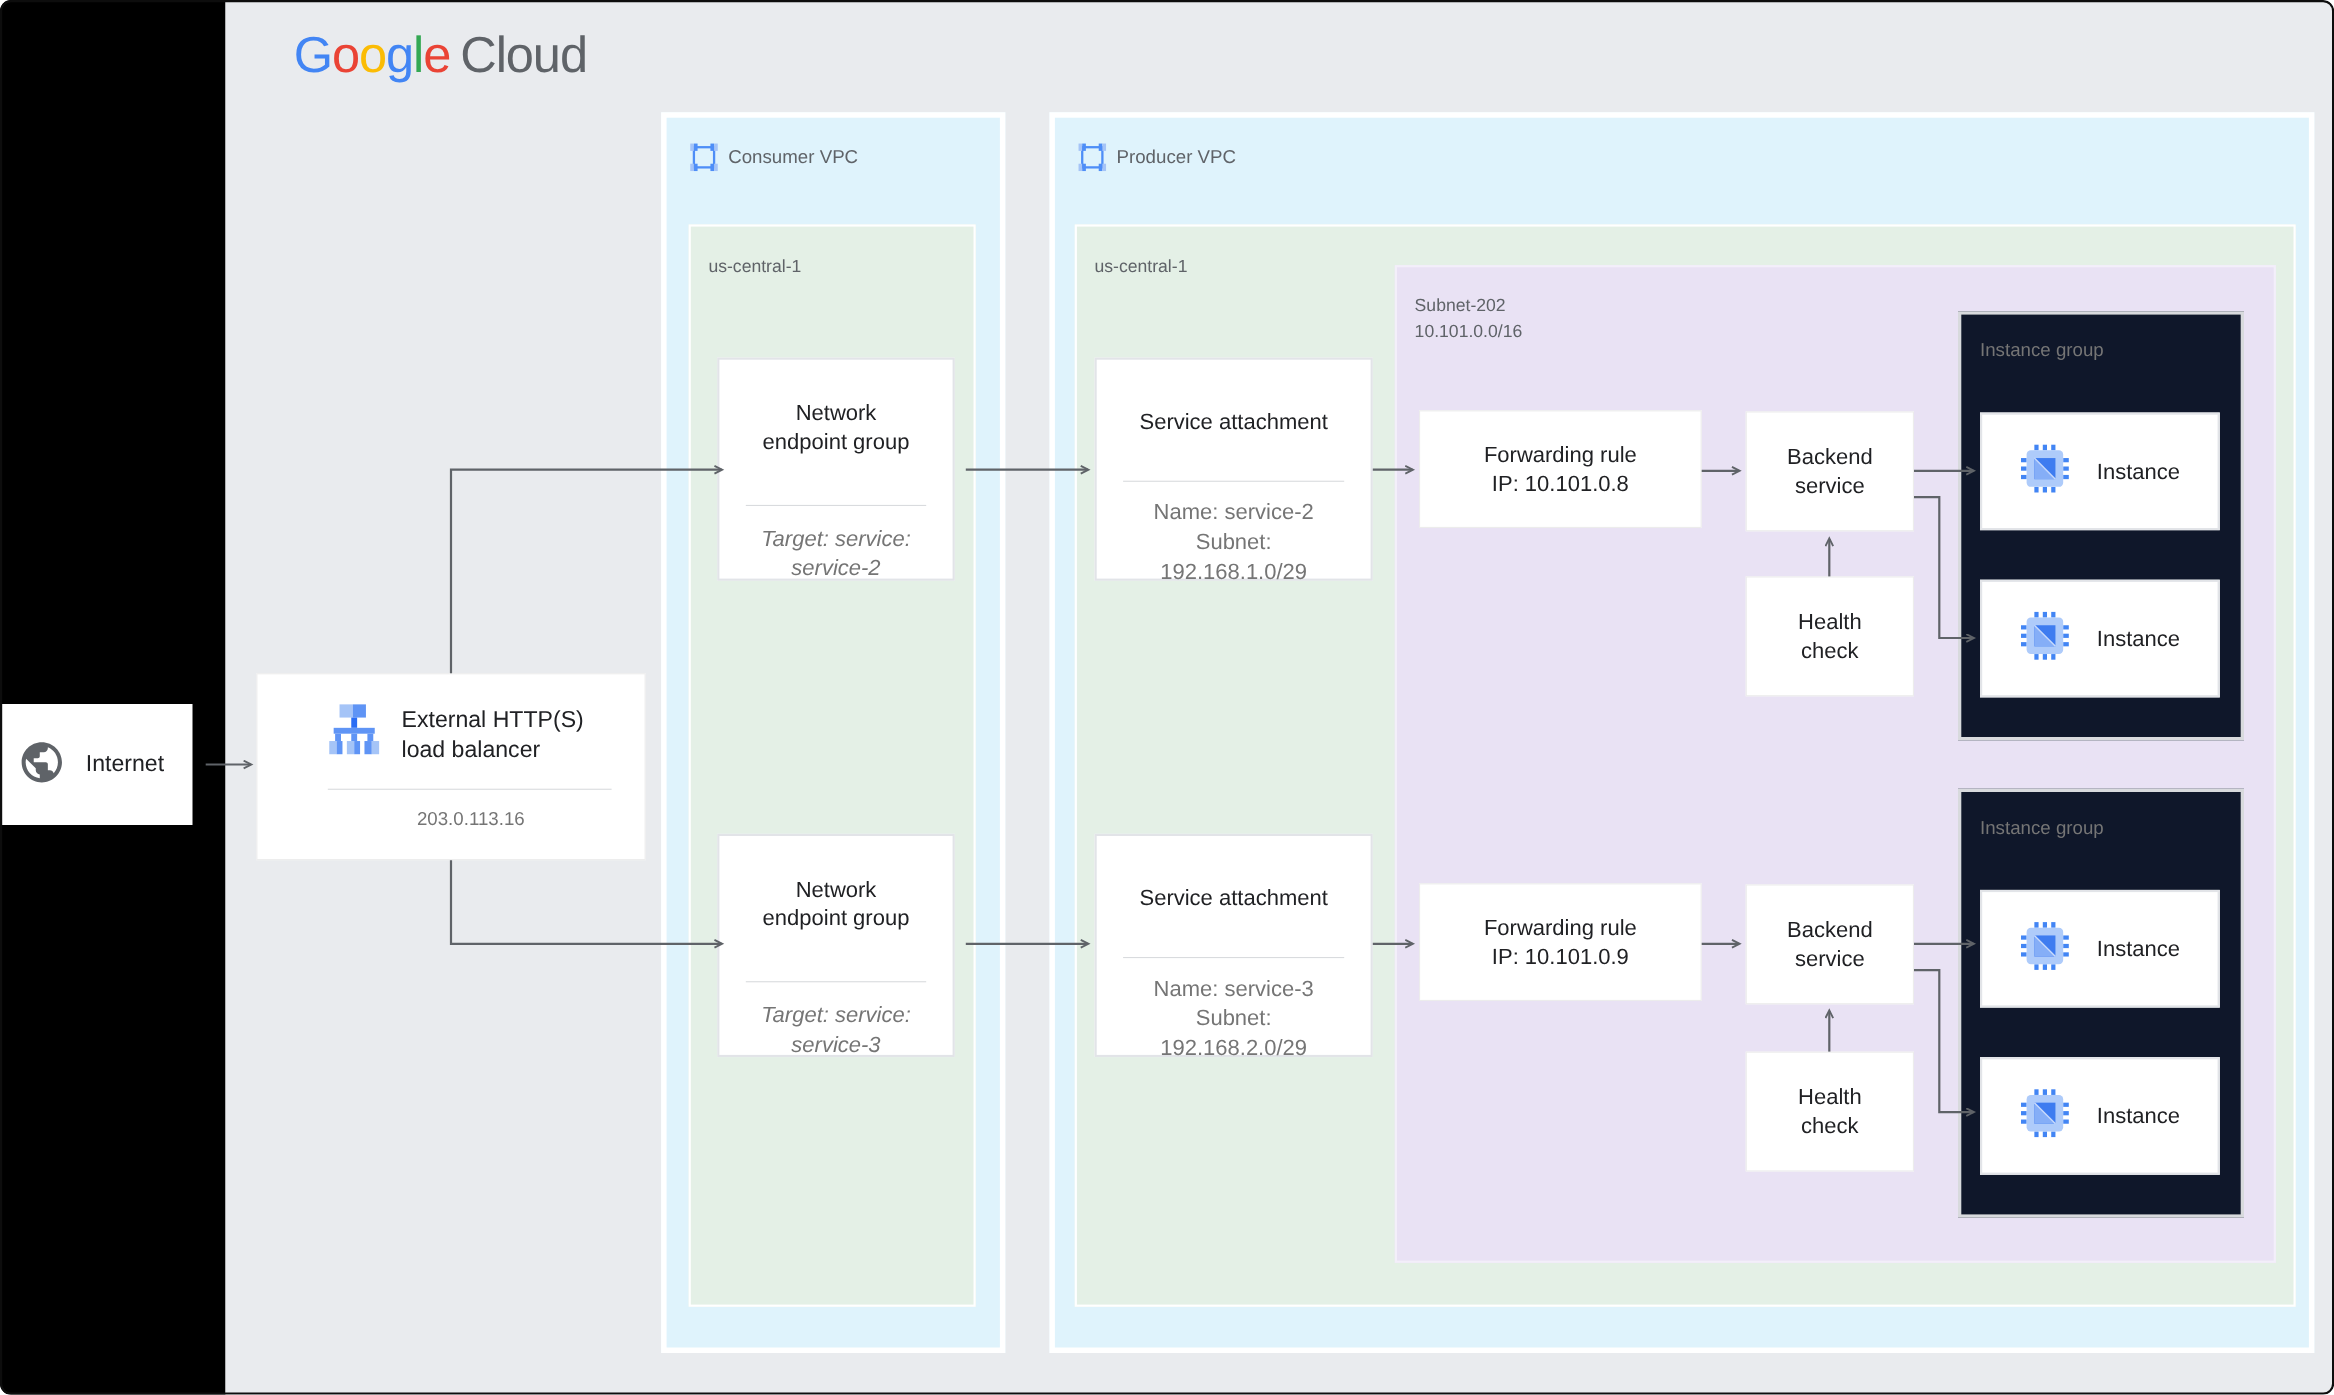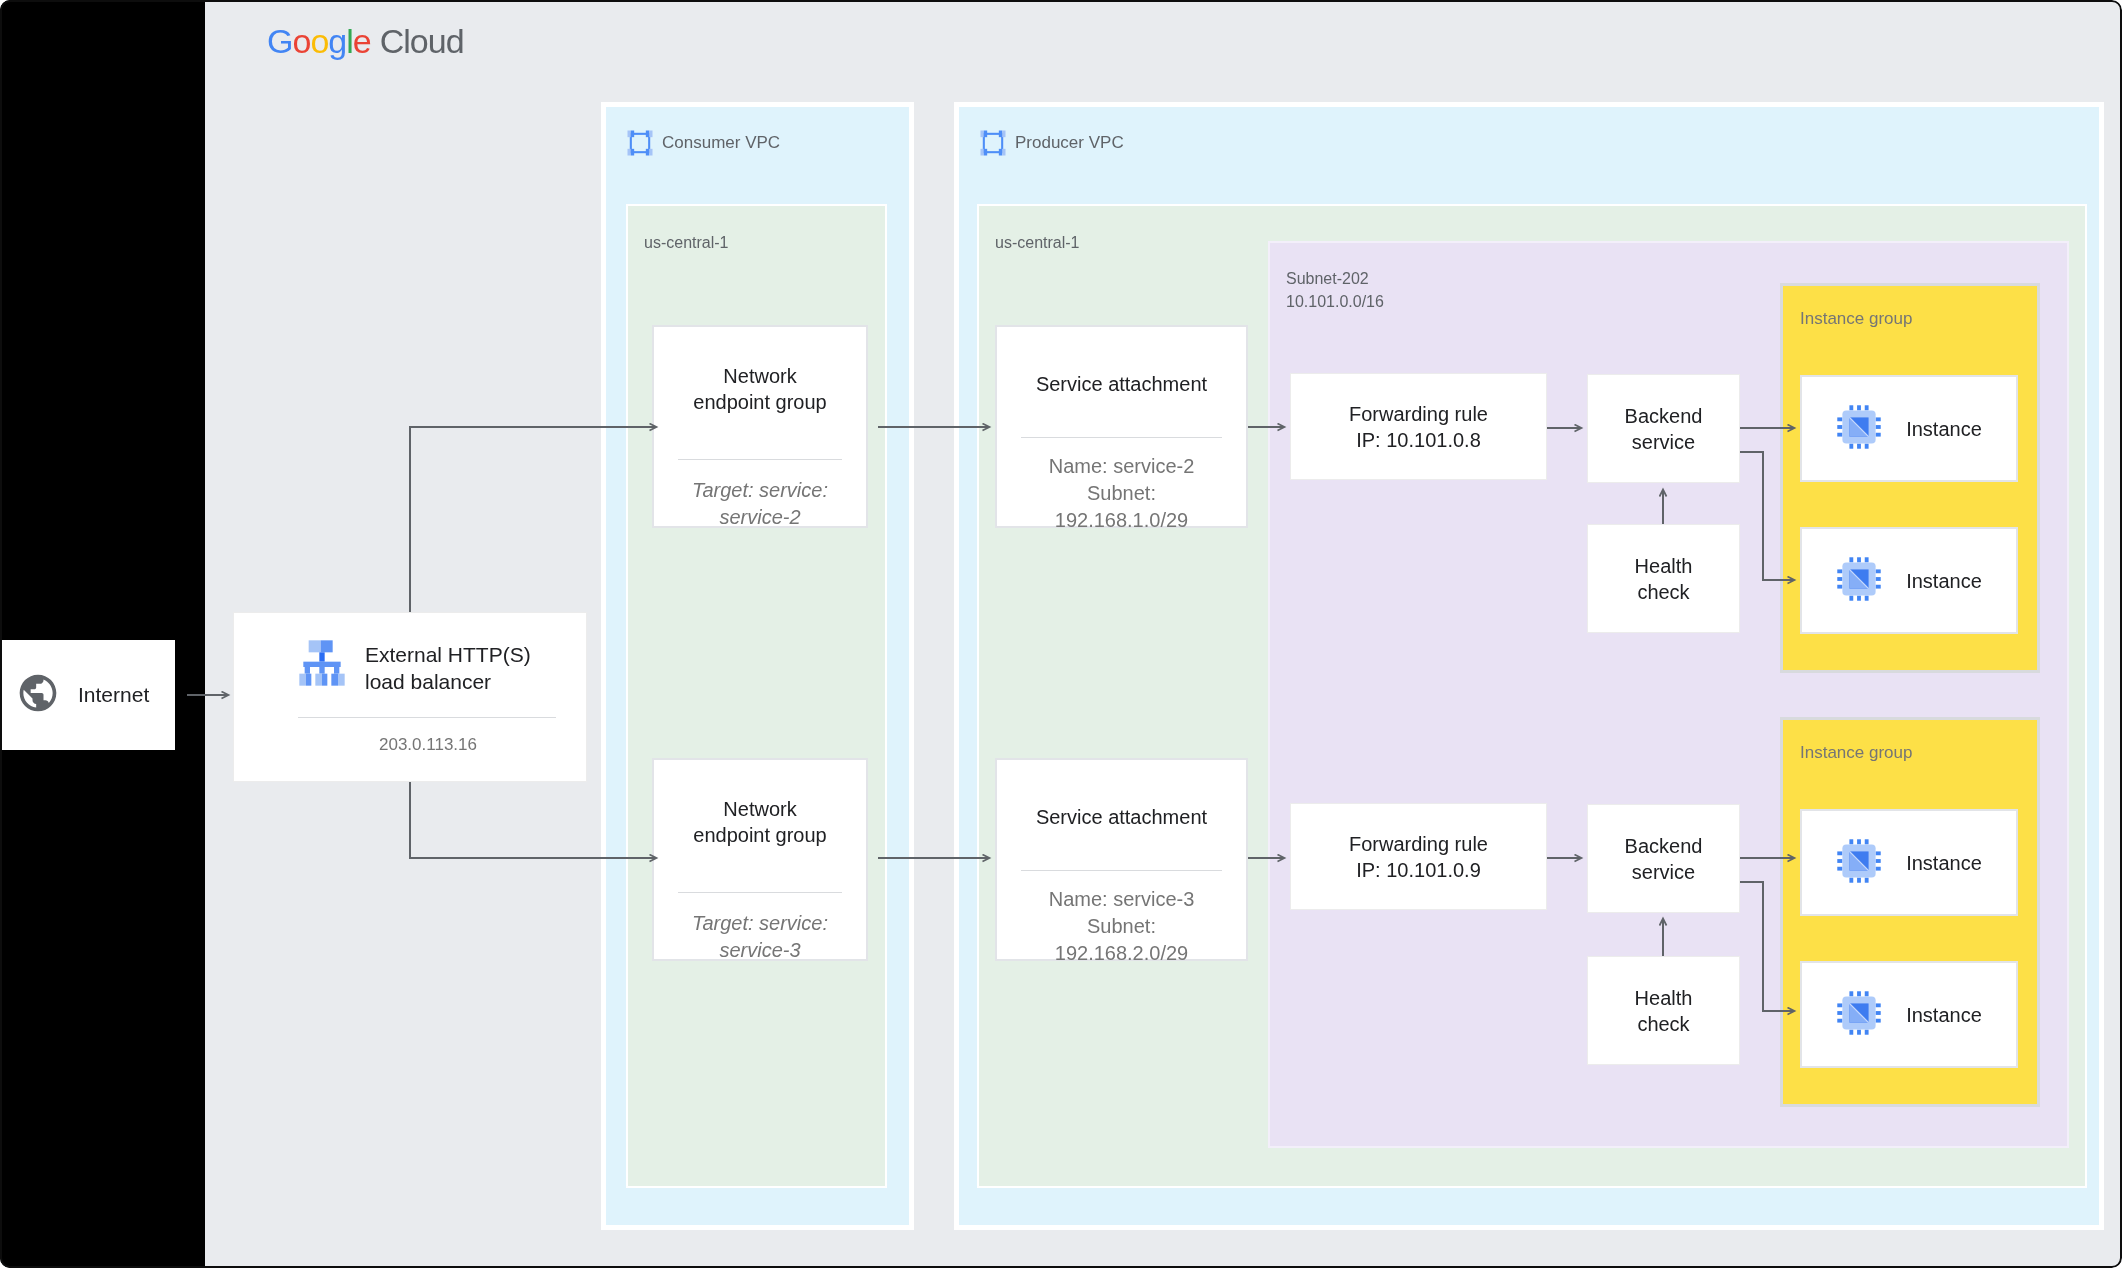--- a/index.html
+++ b/index.html
@@ -5,21 +5,21 @@
   * { box-sizing: border-box; margin: 0; padding: 0; }
   body { margin: 0; background: #fff; font-family: "Liberation Sans", "DejaVu Sans", sans-serif; }
 
   #shot { position: relative; width: 2122px; height: 1268px; background: #e9ebee; overflow: hidden; border-radius: 10px; }
   #frame-outline { position: absolute; inset: 0; border: 2px solid #0d0d0d; border-radius: 10px; pointer-events: none; z-index: 50; }
 
   #left-strip { position: absolute; left: 0; top: 0; width: 205px; height: 100%; background: #000; }
   #canvas { position: absolute; left: 205px; top: 0; right: 0; bottom: 0; background: #e9ebee; }
 
   
-  #logo { position: absolute; left: 62px; top: 22px; font-size: 34px; letter-spacing: -1px; font-weight: 500; }
+  #logo { position: absolute; left: 62px; top: 22px; font-size: 46px; letter-spacing: -1px; font-weight: 500; }
   #logo .cloud { color: #5f6368; font-weight: 400; margin-left: 9px; }
 
   
   .vpc { position: absolute; background: #dff3fc; border: 5px solid #ffffff; }
   .vpc-label { position: absolute; left: 56px; top: 26px; font-size: 17px; color: #5f6368; }
   .vpc-icon { position: absolute; left: 19px; top: 21px; width: 30px; height: 30px; }
 
   .region { position: absolute; background: #e4f0e6; border: 2px solid #ffffff; }
   .zone-label { position: absolute; left: 16px; top: 28px; font-size: 16px; color: #5f6368; }
 
@@ -39,21 +39,21 @@
   .neg .node-sub { margin-top: 17px; max-width: 140px; margin-left: auto; margin-right: auto; font-style: italic; }
 
   .sa { padding-top: 44px; }
   .sa .divider { margin-top: 40px; }
   .sa .node-sub { margin-top: 15px; max-width: 150px; margin-left: auto; margin-right: auto; }
 
   .fr { display: flex; flex-direction: column; align-items: center; justify-content: center; }
   .bs, .hc { display: flex; align-items: center; justify-content: center; }
   .bs .node-title, .hc .node-title { max-width: 95px; }
 
-  .igroup { position: absolute; background: #fde047; border: 3px solid #d8dadd; }
+  .igroup { position: absolute; background: #0f172a; border: 3px solid #d8dadd; }
   .igroup-label { position: absolute; left: 17px; top: 23px; font-size: 17px; color: #757575; }
   .inst { position: absolute; background: #fff; border: 2px solid #e2e4e8; display: flex; align-items: center; justify-content: center; gap: 24px; }
   .inst .node-title { font-size: 20px; }
 
   
   #internet-box { position: absolute; left: 0; top: 640px; width: 175px; height: 110px; background: #fff; display: flex; align-items: center; padding-left: 16px; gap: 18px; }
   #internet-box .node-title { font-size: 21px; }
 
   #lb-box { position: absolute; left: 233px; top: 612px; width: 354px; height: 170px; background: #fff; border: 1px solid #ececec; }
   #lb-icon { position: absolute; left: 64px; top: 26px; width: 48px; height: 48px; }

